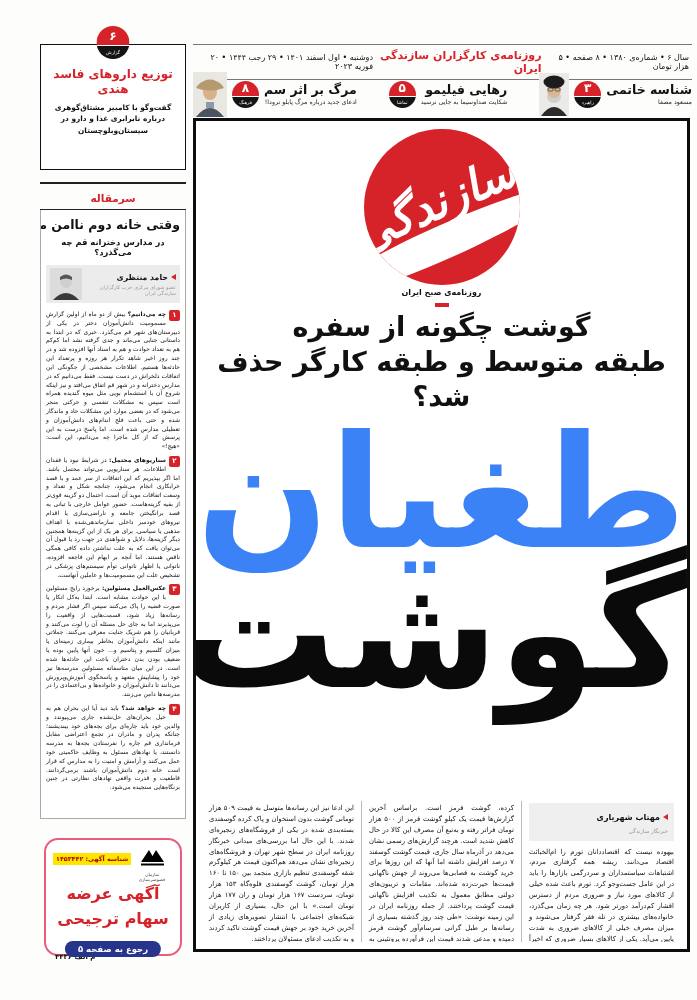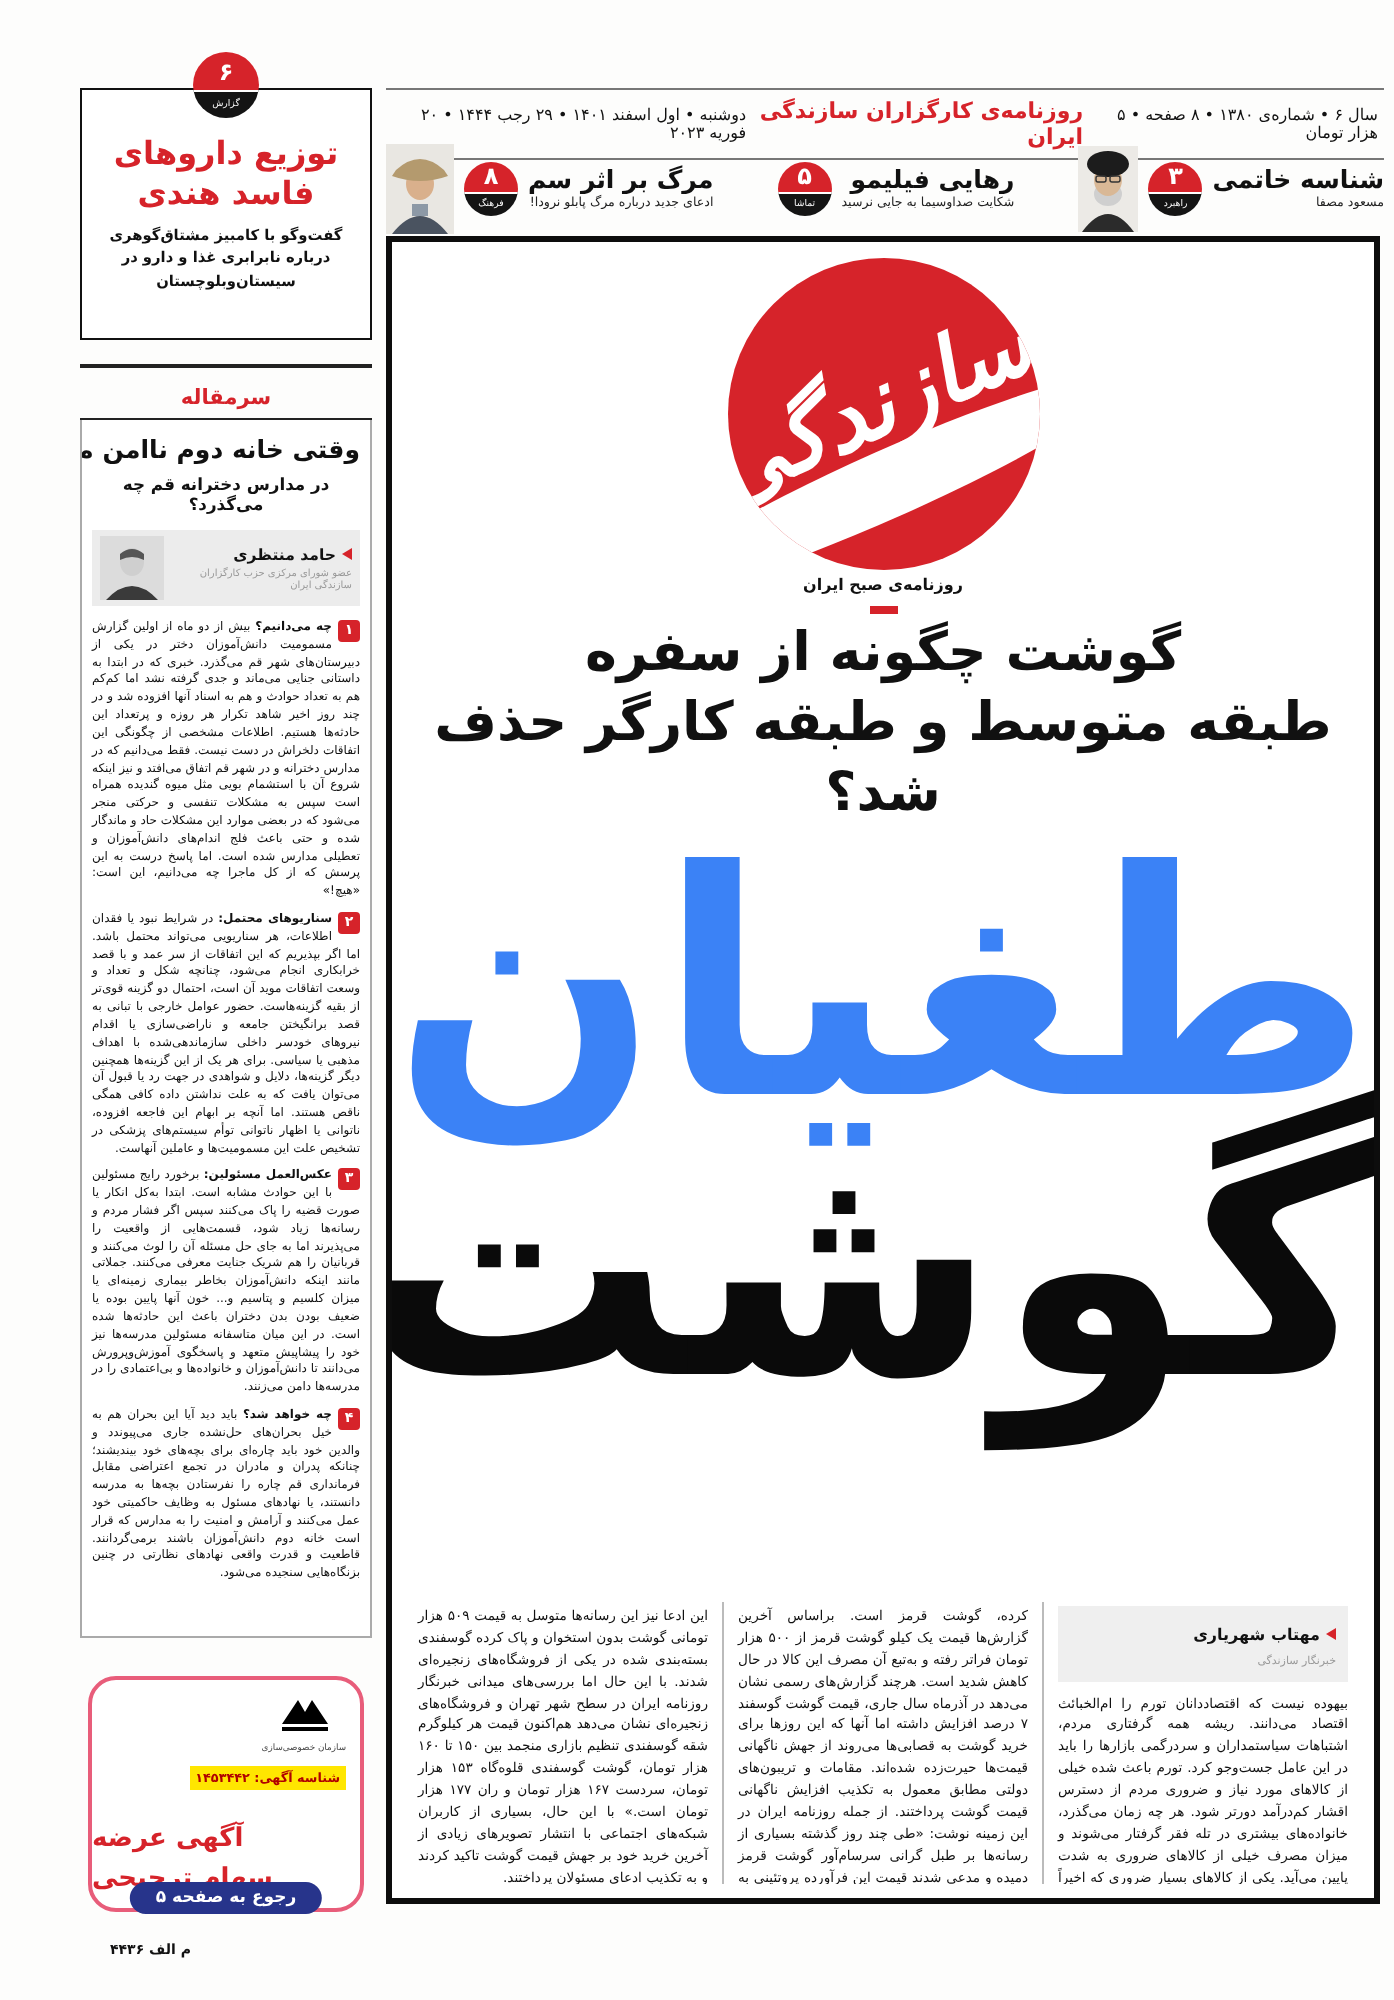--- a/index.html
+++ b/index.html
@@ -66,21 +66,21 @@
   .author-card{background:#efefef;padding:9px 6px 5px;margin-bottom:6px;}
   .author-name{font-size:8px;font-weight:bold;}
   .author-role{font-size:5.5px;color:#999;margin-top:2px;}
   .marker{display:inline-block;width:0;height:0;border-top:3px solid transparent;border-bottom:3px solid transparent;border-right:5px solid #d6232a;margin-left:3px;}
   
   #report-box{
     position:absolute;left:40px;top:44px;width:146px;height:126px;box-sizing:border-box;
     border:1.5px solid #111;background:#fff;text-align:center;
   }
   #report-box .badge{position:absolute;top:-19px;left:50%;transform:translateX(-50%);width:33px;height:33px;}
-  .report-title{margin-top:22px;font-size:16px;font-weight:bold;color:#d6232a;line-height:1.25;direction:rtl;}
+  .report-title{margin-top:22px;font-size:12px;font-weight:bold;color:#d6232a;line-height:1.25;direction:rtl;}
   .report-sub{font-size:7.4px;font-weight:bold;margin-top:5px;padding:0 7px;line-height:1.55;direction:rtl;}
   
   #editorial{position:absolute;left:40px;top:182px;width:146px;height:634px;box-sizing:border-box;}
   .ed-label-wrap{border-top:2px solid #222;border-bottom:1px solid #222;padding:3px 0;text-align:center;}
   .ed-label{color:#d6232a;font-weight:bold;font-size:10.5px;}
   .ed-body{border:1px solid #aaa;border-top:none;padding:7px 5px 0;height:calc(100% - 25px);box-sizing:border-box;overflow:hidden;background:#fff;}
   .ed-title{font-size:12.5px;font-weight:bold;text-align:center;direction:rtl;white-space:nowrap;}
   .ed-sub{font-size:8.4px;font-weight:bold;text-align:center;margin-top:5px;direction:rtl;}
   .ed-author{background:#ececec;margin-top:8px;display:flex;direction:rtl;gap:5px;padding:3px 4px;align-items:center;}
   .ed-author .info{flex:1;text-align:right;}
@@ -91,25 +91,25 @@
   .ed-num{
     float:right;width:11px;height:11px;background:#d6232a;color:#fff;font-size:7px;
     font-weight:bold;text-align:center;line-height:11px;margin-left:3px;border-radius:2px;
   }
   .ed-lead{font-weight:bold;}
   
   #ad-box{
     position:absolute;left:44px;top:838px;width:138px;height:118px;box-sizing:border-box;
     border:2.5px solid #e85d7a;border-radius:14px;background:#fff;
   }
-  .ad-top{display:flex;direction:rtl;justify-content:flex-start;align-items:flex-start;padding:7px 7px 0;flex-direction:column;}
+  .ad-top{display:flex;direction:rtl;justify-content:flex-start;align-items:flex-start;padding:7px 7px 0;}
   .ad-logo-wrap{text-align:center;}
   .ad-org{font-size:4.4px;color:#444;margin-top:1px;}
   .ad-id{background:#ffe600;color:#b00000;font-size:6.4px;font-weight:bold;padding:2px 3px;margin-top:6px;white-space:nowrap;}
-  .ad-title{color:#d6232a;font-weight:bold;font-size:13px;text-align:left;line-height:1.55;margin-top:15px;direction:rtl;}
+  .ad-title{color:#d6232a;font-weight:bold;font-size:16px;text-align:center;line-height:1.55;margin-top:0;direction:rtl;}
   .ad-ref{font-size:7px;font-weight:bold;margin:21px 9px 0;text-align:left;direction:rtl;}
   .ad-pill{
     position:absolute;bottom:-3px;left:50%;transform:translateX(-50%);
     background:#27348b;color:#fff;font-size:8.5px;font-weight:bold;
     padding:3px 13px;border-radius:9px;white-space:nowrap;
   }
 </style>
 </head>
 <body>
 

